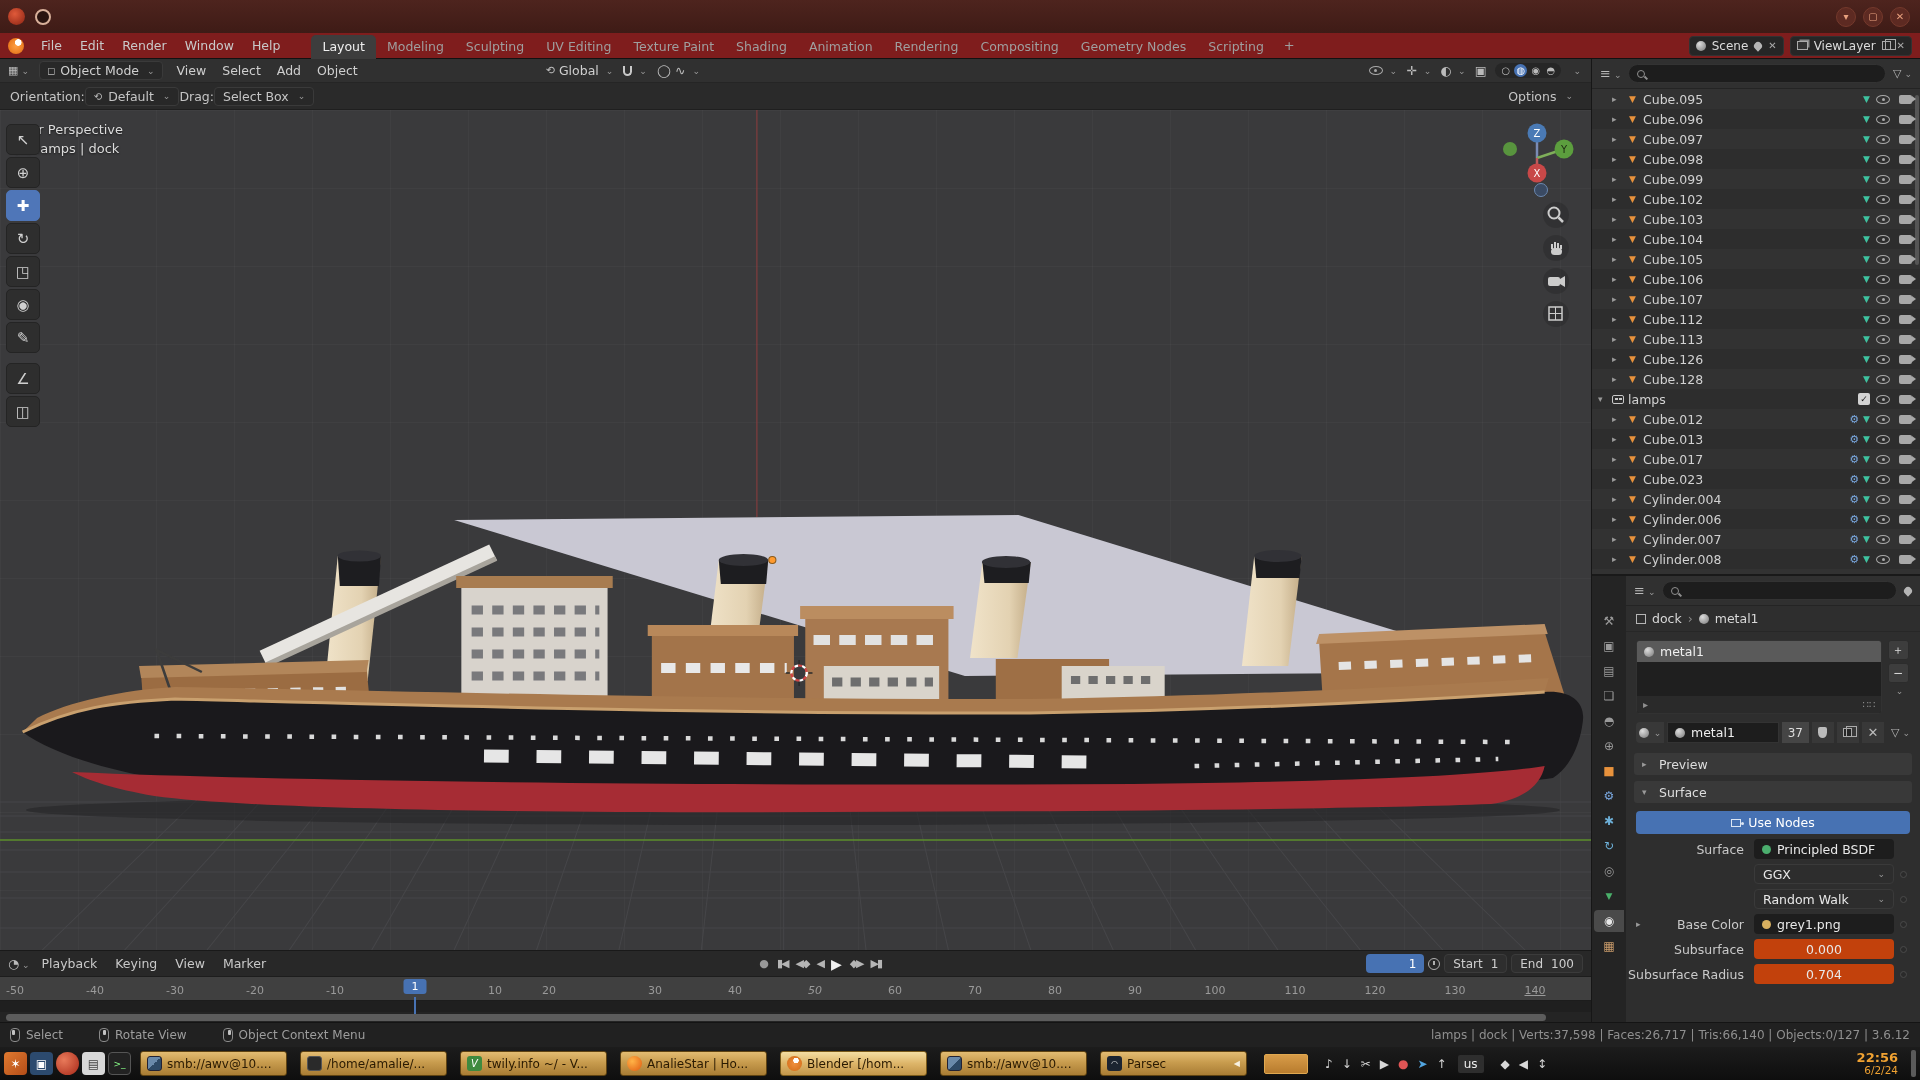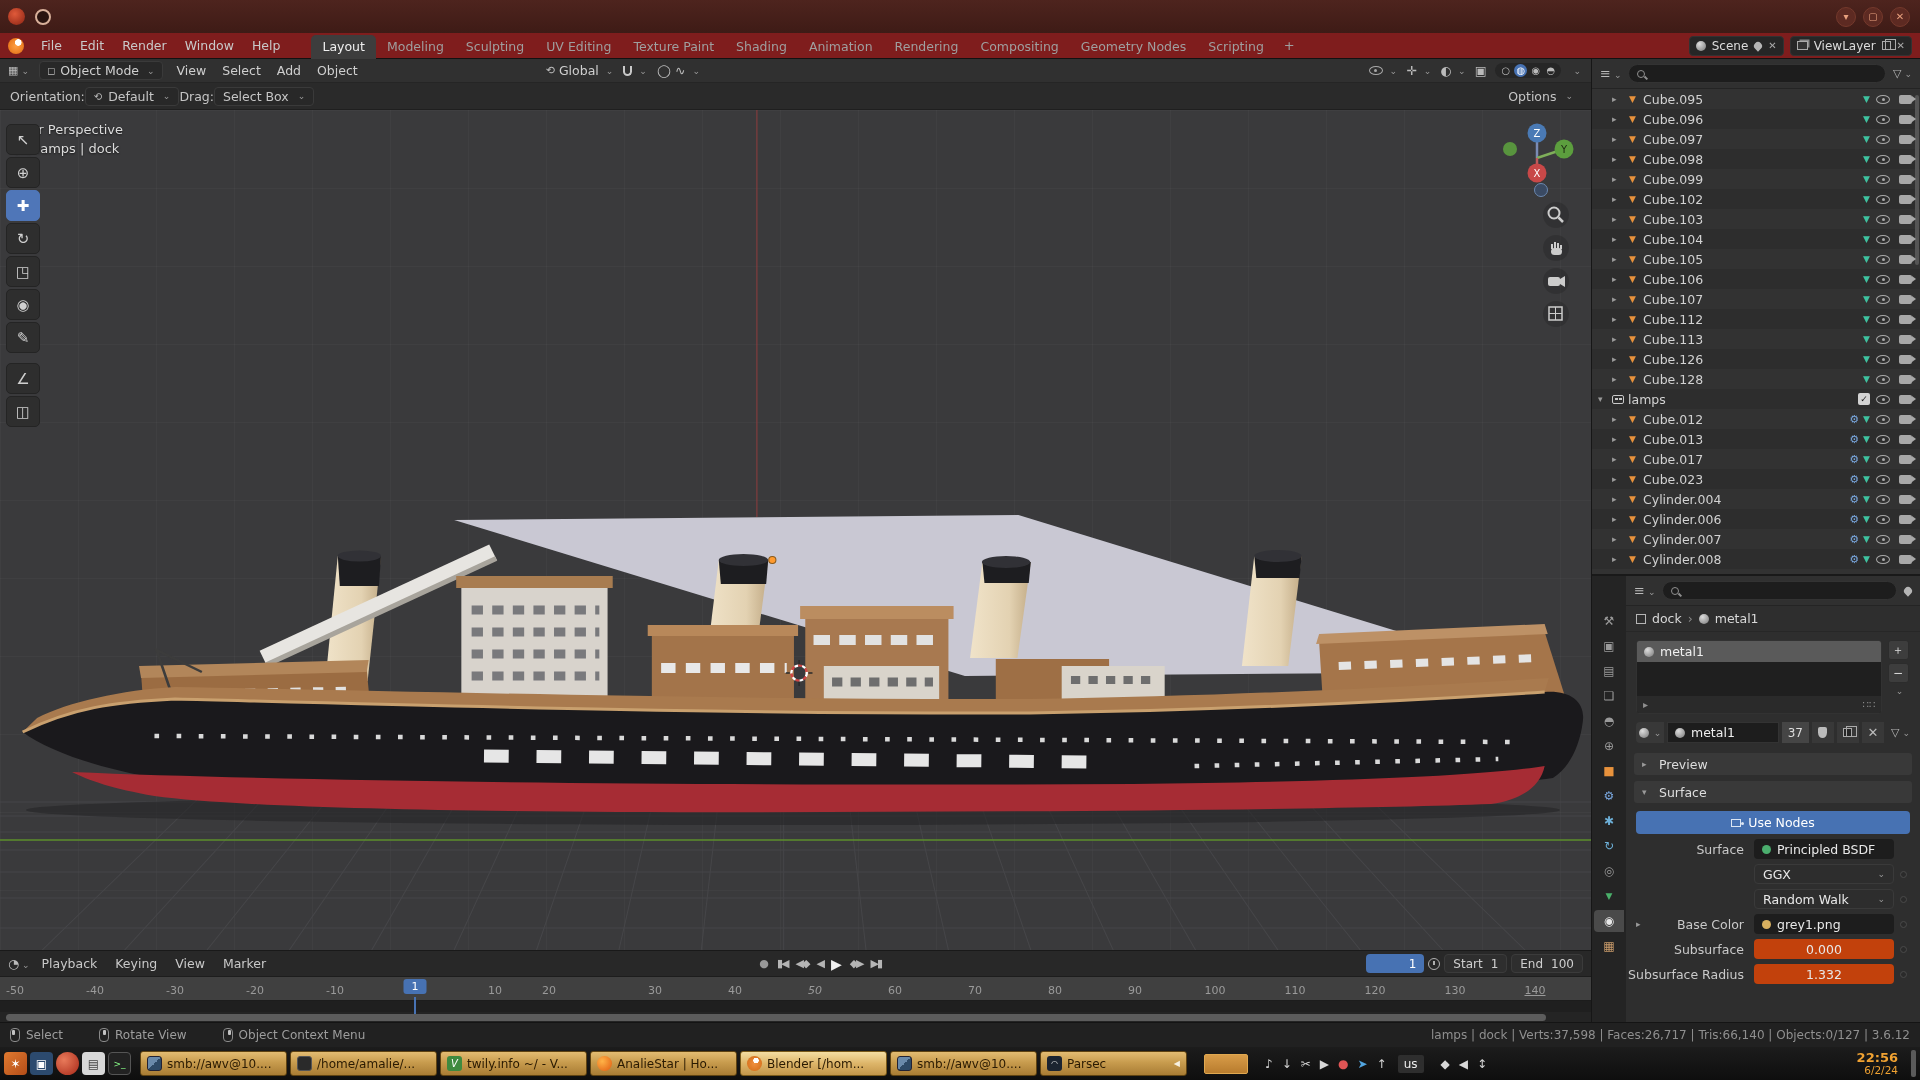--- a/index.html
+++ b/index.html
@@ -1193,21 +1193,21 @@
                 <span class="pdec">
                   <i class="dotc"></i>
                 </span>
               </div>
 
               <div class="prow">
 
                 <span class="plabel">Subsurface Radius</span>
                 <span class="pwidget wslider">
 
-                  <span class="pval">1.332</span>
+                  <span class="pval">0.704</span>
 
                 </span>
                 <span class="pdec">
                   <i class="dotc"></i>
                 </span>
               </div>
             </div>
         </div>
       </div>
     </div>
@@ -1242,21 +1242,21 @@
 
   <div class="taskbar">
     <div style="display:flex;gap:3px">
 
     <i class="lic k-app-menu-icon"></i>
         <i class="lic k-file-manager-icon"></i>
         <i class="lic k-browser-icon"></i>
         <i class="lic k-notes-icon"></i>
         <i class="lic k-terminal-icon"></i>
       </div>
-    <div style="display:flex;gap:3px;margin-left:6px">
+    <div style="display:flex;gap:13px;margin-left:6px">
 
         <div class="twin">
           <i class="tbic k-network"></i>
           <span class="twt">smb://awv@10....</span>
 
         </div>
 
         <div class="twin">
           <i class="tbic k-folder"></i>
           <span class="twt">/home/amalie/...</span>

